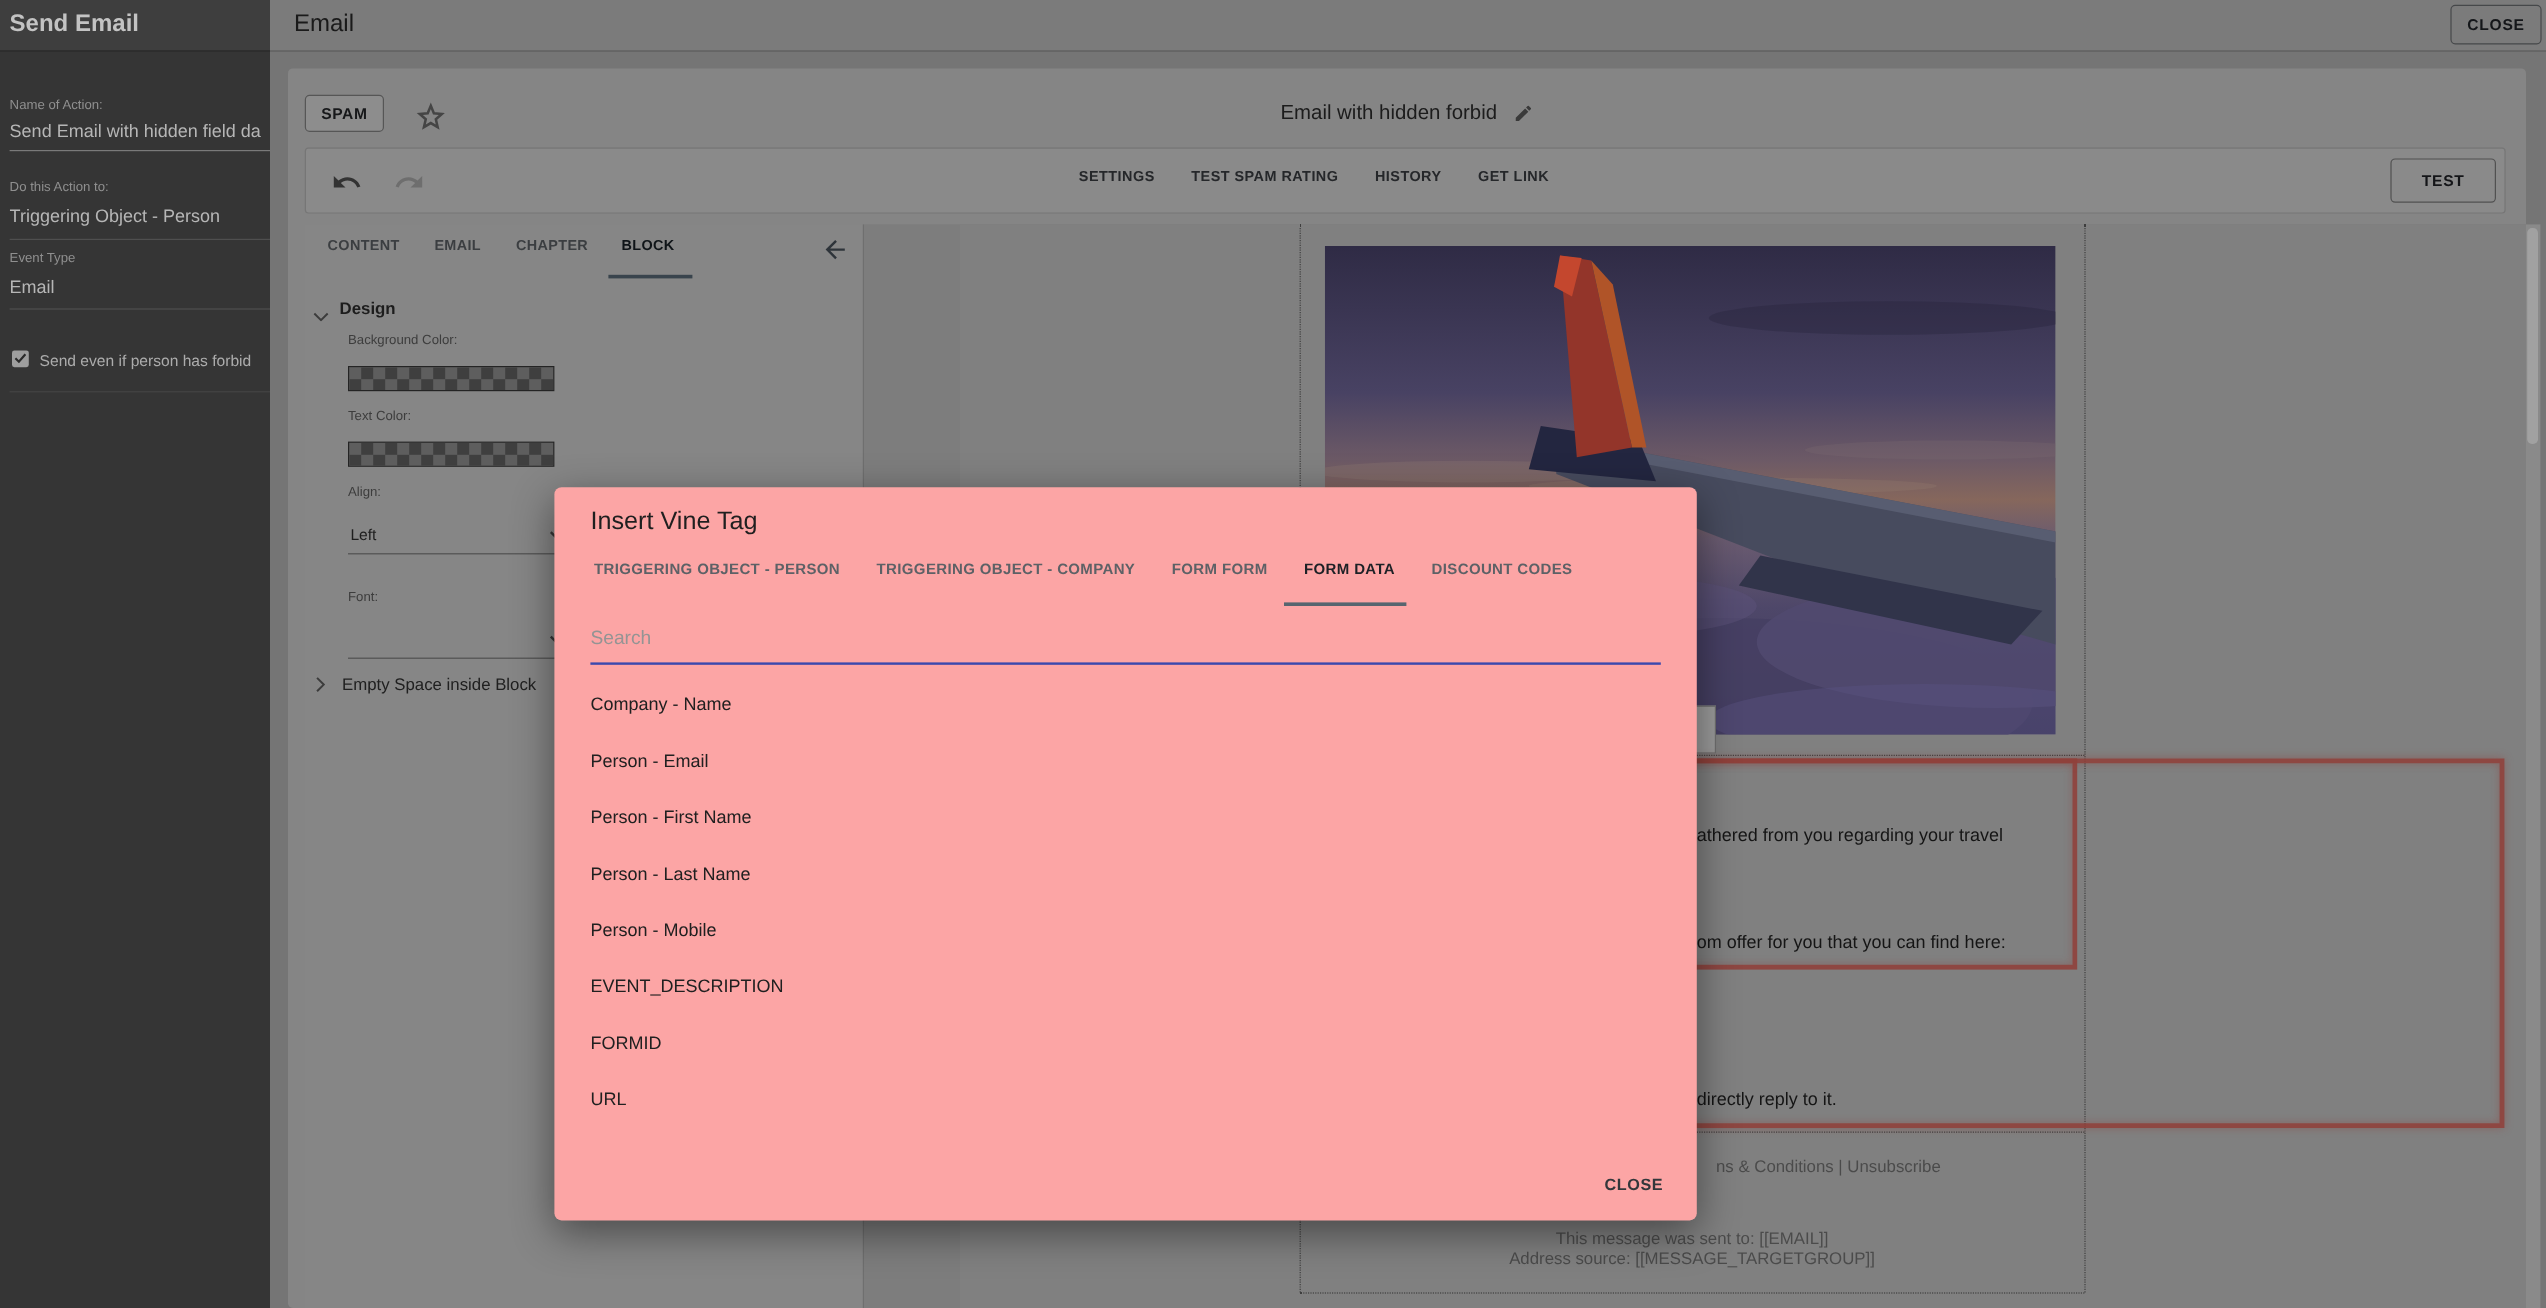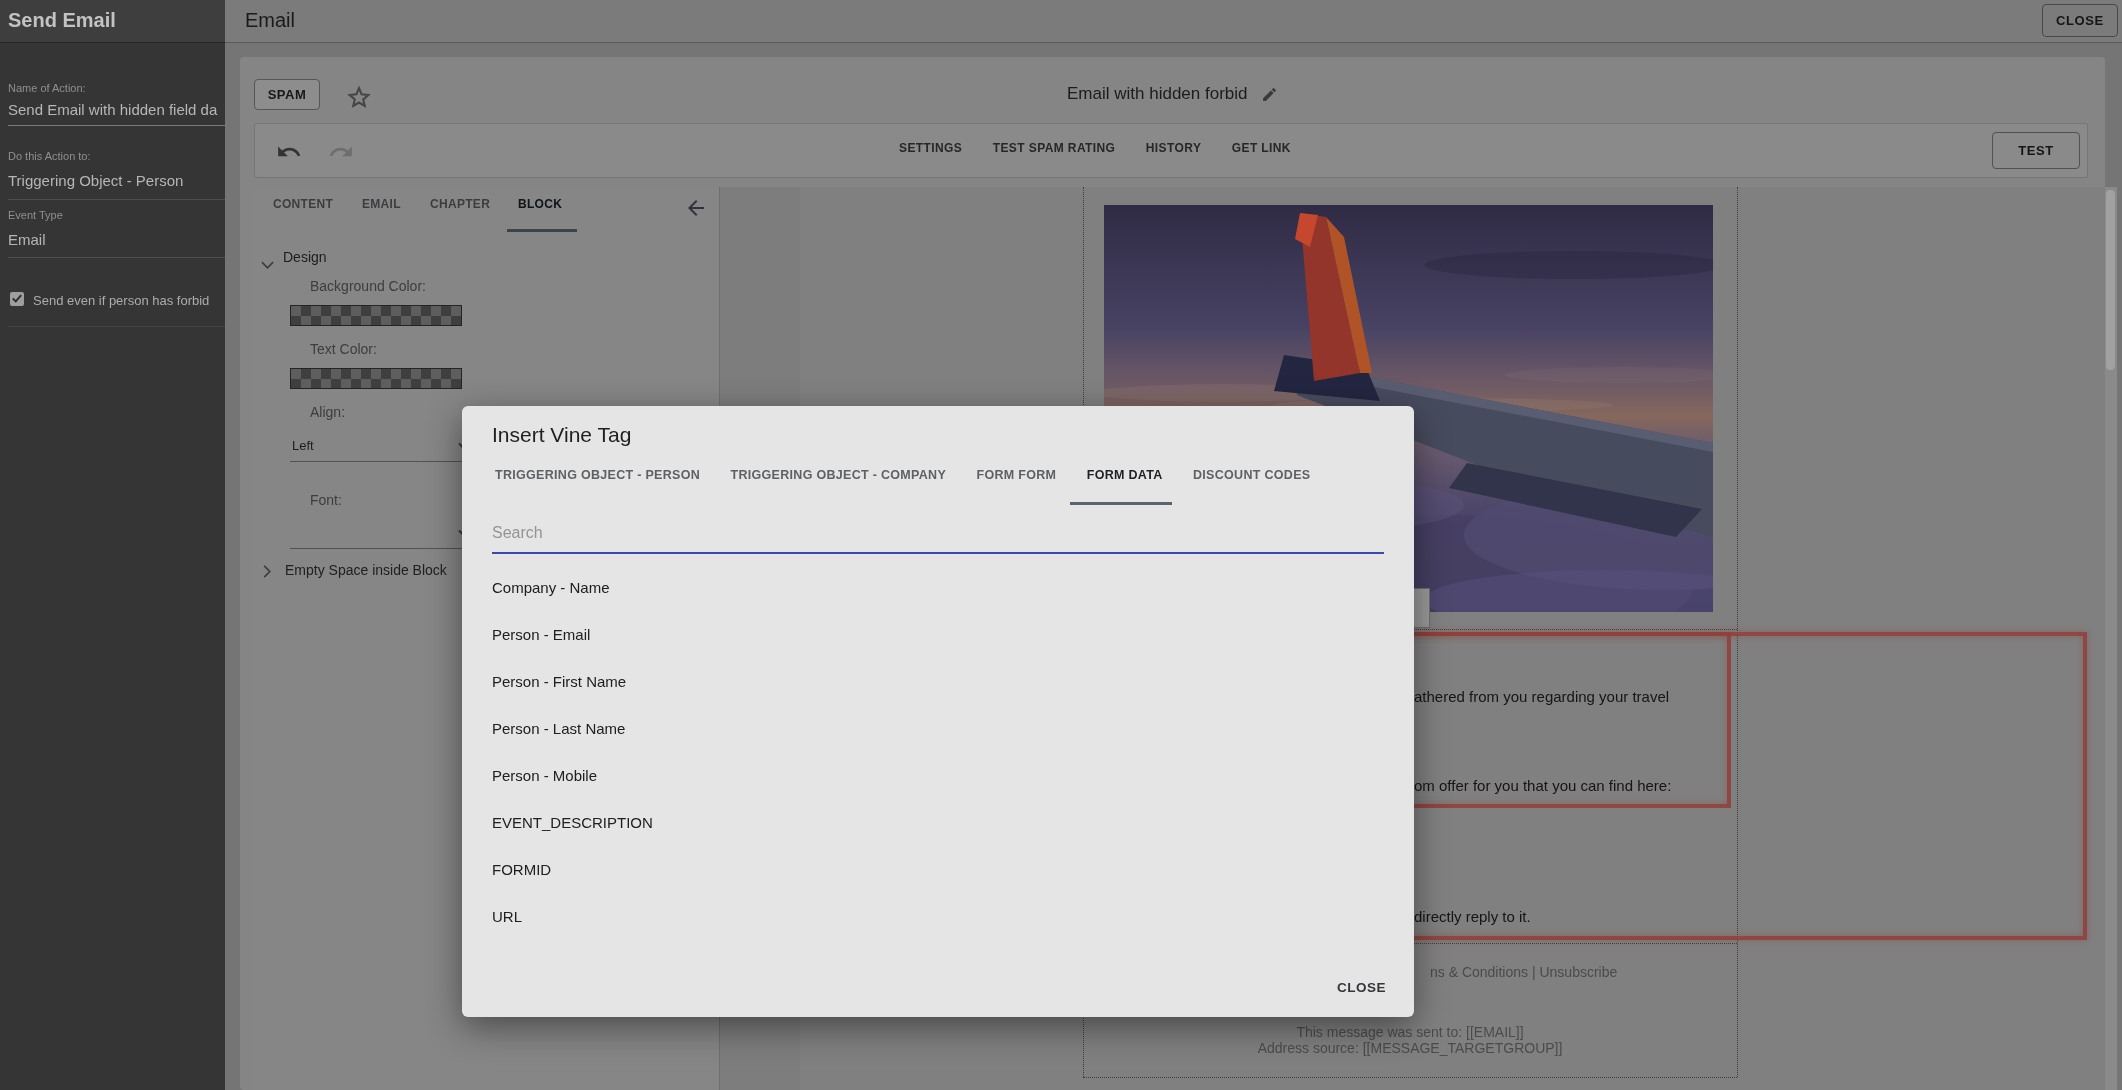--- a/index.html
+++ b/index.html
@@ -52,22 +52,22 @@
 
   
   #panel { left:254px; top:187px; width:466px; height:903px; background:#868686;
            border-right:1px solid #6f6f6f; }
   .panel-tab { position:absolute; top:197px; font-size:12px; font-weight:bold; letter-spacing:.3px;
                color:#3b3e41; cursor:pointer; }
   .panel-tab.active { color:#0f1418; }
   #panel-tab-underline { left:507px; top:229px; width:70px; height:3px; background:#39444d; }
   #panel-back { left:684px; top:196px; width:24px; height:24px; cursor:pointer; }
   #design-chevron { left:261px; top:255px; }
-  #design-title { left:283px; top:249px; font-size:14px; color:#1d1d1d; }
-  .fld-label { left:290px; font-size:14px; color:#3d3d3d;margin-left:20px; }
+  #design-title { left:283px; top:249px; font-size:14px; color:#1d1d1d;font-weight:bold; }
+  .fld-label { left:290px; font-size:11px; color:#3d3d3d; }
   .swatch { left:290px; width:172px; height:21px; border:1px solid #242424;
             background:repeating-conic-gradient(#3f3f3f 0% 25%, #5e5e5e 0% 50%) 0 0/20px 20px; cursor:pointer; }
   .select { left:290px; width:190px; height:31px; border-bottom:1px solid #525252; cursor:pointer; }
   .select .val { position:absolute; left:2px; top:7px; font-size:13px; color:#1e1e1e; }
   .select svg { position:absolute; right:8px; top:11px; }
   #empty-space-row { left:259px; top:561px; width:440px; height:22px; cursor:pointer; }
   #empty-space-chevron { position:absolute; left:4px; top:3px; }
   #empty-space-label { position:absolute; left:26px; top:1px; font-size:14px; color:#202020; }
 
   
@@ -83,21 +83,21 @@
                      inset 0 0 7px rgba(143,64,59,.45); }
   #block-red-inner { left:1087px; top:632px; width:644px; height:176px;
                      border:4px solid rgba(143,64,59,.9); box-shadow:inset 0 0 7px rgba(143,64,59,.4); }
   .email-line { left:1414px; font-size:15px; color:#151515; white-space:nowrap; }
   .footer-line { font-size:14px; color:#4b4b4b; white-space:nowrap; }
   #footer-center { left:1083px; width:654px; text-align:center; }
   #scrollbar-track { left:2105px; top:187px; width:12px; height:903px; background:#8a8a8a; }
   #scrollbar-thumb { left:2106px; top:190px; width:9px; height:180px; background:#a1a1a1; border-radius:4px; }
 
   
-  #modal { left:462px; top:406px; width:952px; height:611px; background:#e5e5e5; border-radius:6px;
+  #modal { left:462px; top:406px; width:952px; height:611px; background:#fca5a5; border-radius:6px;
            box-shadow:0 10px 35px rgba(0,0,0,.45); }
   #modal-title { position:absolute; left:30px; top:17px; font-size:21px; font-weight:500; color:#1f1f1f; }
   #modal-tabs { position:absolute; left:33px; top:59px; white-space:nowrap; }
   .modal-tab { display:inline-block; margin-right:26px; font-size:12.5px; font-weight:bold;
                letter-spacing:.3px; color:#5d6166; cursor:pointer; }
   .modal-tab.active { color:#1d2126; }
   #modal-tab-underline { position:absolute; left:608px; top:96px; width:102px; height:3px; background:#57656f; }
   #modal-search { position:absolute; left:30px; top:108px; width:892px; height:40px; border:none;
                   border-bottom:2px solid #3a49ae; outline:none; font-size:16px; color:#222;
                   font-family:Liberation Sans, sans-serif; background:transparent; }

